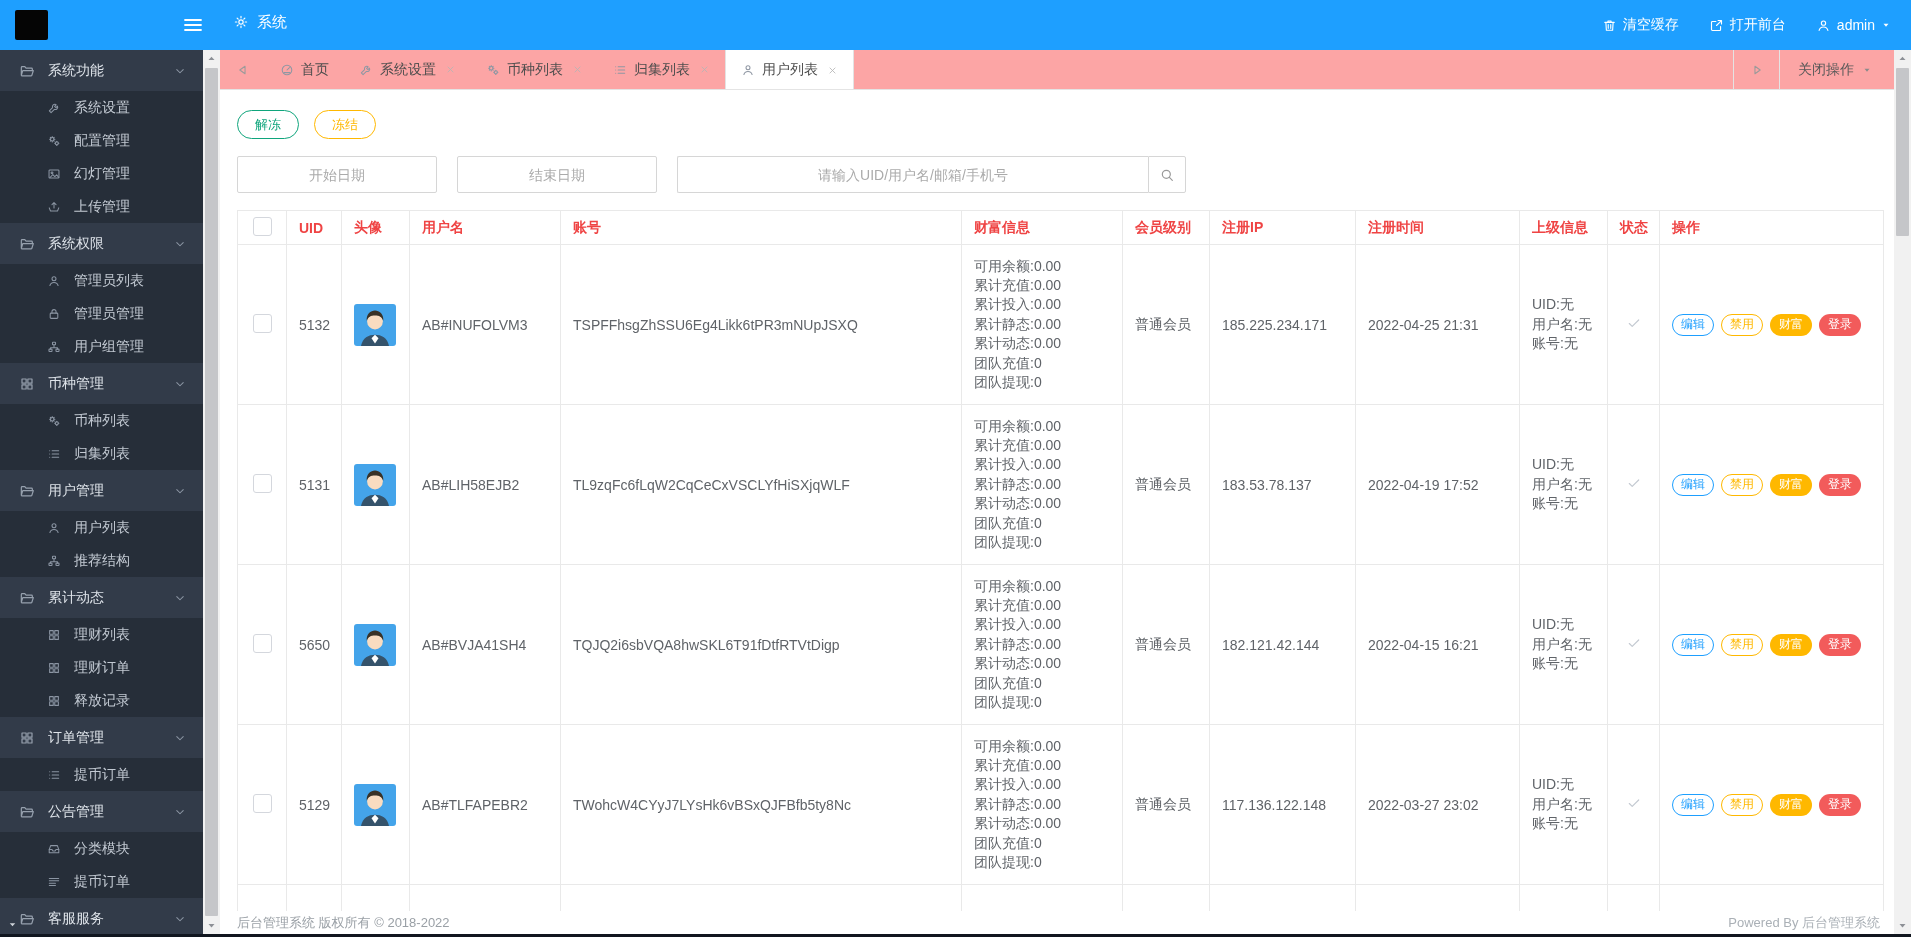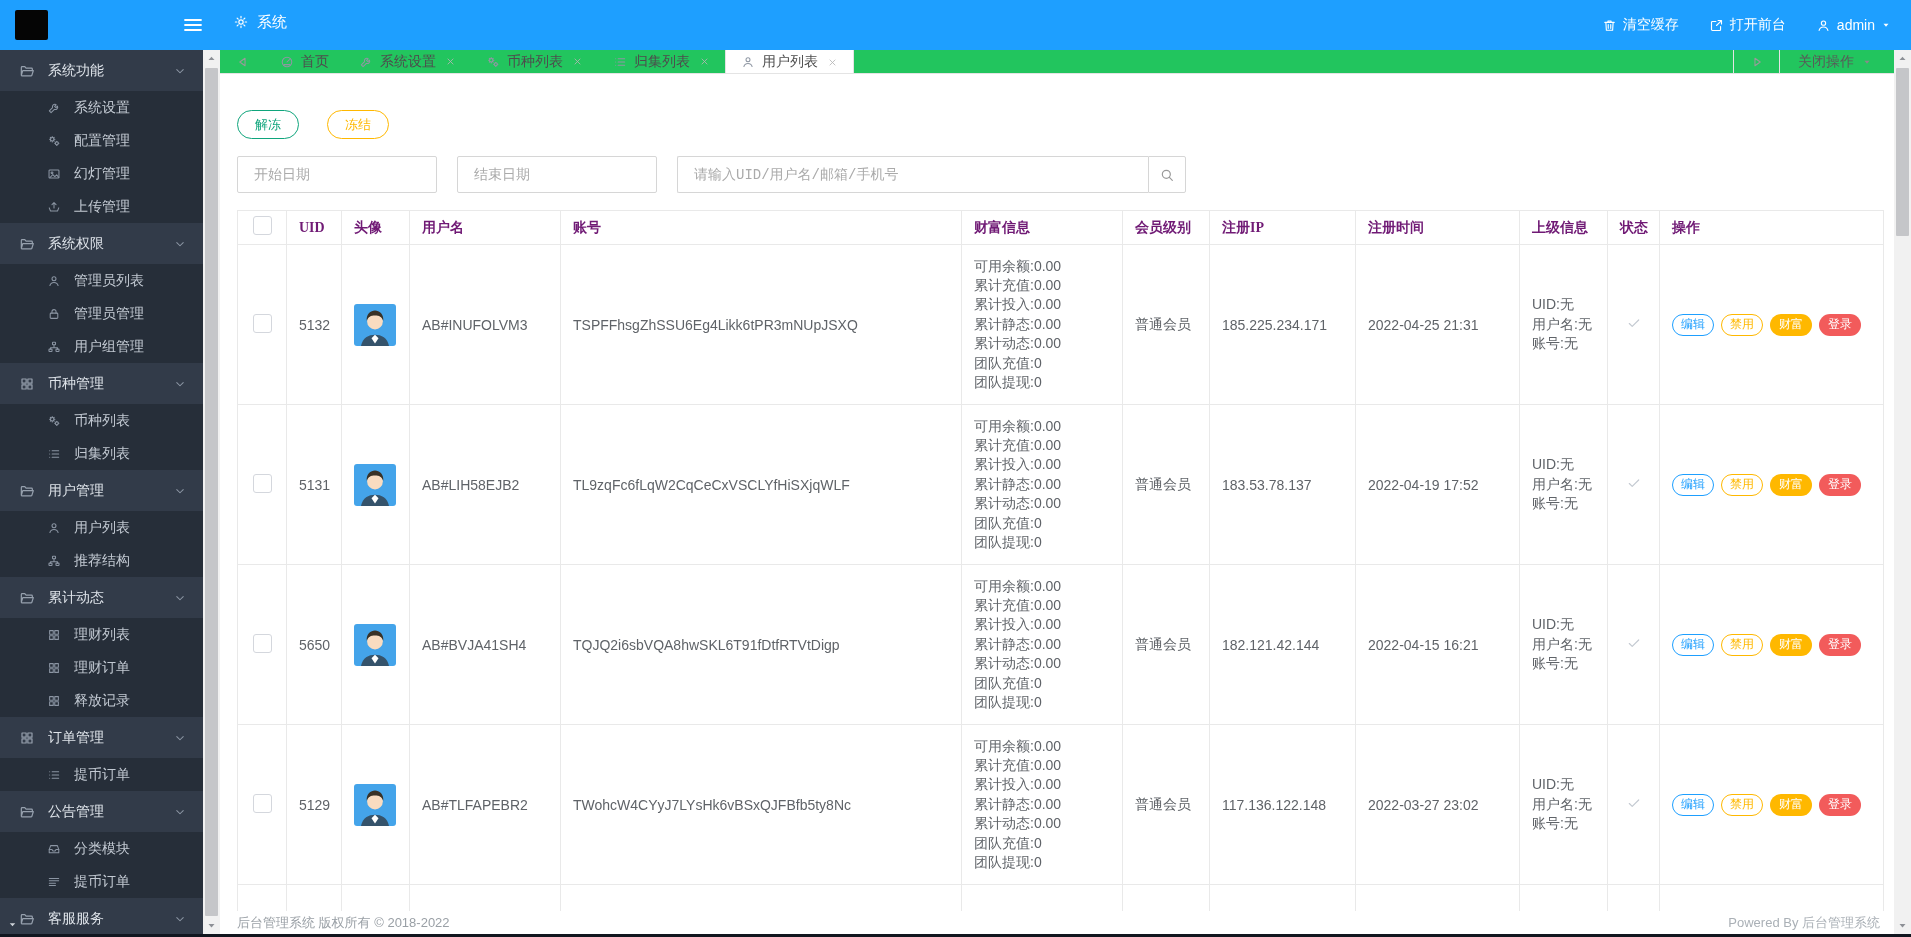--- a/index.html
+++ b/index.html
@@ -27,53 +27,53 @@
   .side-child .ic { color:#8b95a3; }
 
   
   .sb-track { position:absolute; background:#f1f1f1; z-index:20; }
   .sb-side { top:50px; left:203px; width:17px; bottom:3px; }
   .sb-main { top:50px; right:0; width:17px; bottom:3px; }
   .sb-arrow { position:absolute; left:0; width:17px; height:17px; display:flex; align-items:center; justify-content:center; color:#8d9096; }
   .sb-thumb { position:absolute; left:2px; width:13px; background:#c5c6c9; border-radius:1px; }
 
   
-  .tabbar { position:absolute; top:50px; left:220px; right:17px; height:24px; background:#22c55e;
+  .tabbar { position:absolute; top:50px; left:220px; right:17px; height:40px; background:#fca5a5;
     border-bottom:1px solid #e4e4e4; display:flex; align-items:stretch; z-index:5;text-align:center; }
   .tab-arrow { width:45px; display:flex; align-items:center; justify-content:center; color:#9a9a9a; cursor:pointer; }
   .tabs { display:flex; align-items:stretch; flex:1 1 auto; overflow:hidden; }
   .tab { display:flex; align-items:center; gap:7px; padding:0 15px; font-size:14px; color:#4d4d4d; cursor:pointer; position:relative; }
   .tab .ic { color:#8f97a3; }
   .tab .tab-x { color:#b5b5b5; margin-left:2px; }
   .tab.active { background:#fff; border-left:1px solid #e3e3e3; border-right:1px solid #e3e3e3; margin-bottom:-1px; }
   .tab-right { display:flex; align-items:center; border-left:1px solid #e4e4e4; }
   .close-ops { display:flex; align-items:center; gap:8px; padding:0 22px 0 18px; font-size:14px; color:#595959;
     border-left:1px solid #e4e4e4; cursor:pointer; height:100%; }
 
   
   .content { position:absolute; top:90px; left:220px; right:17px; bottom:26px; background:#fff; overflow:hidden; z-index:4; }
-  .toolbar { margin:20px 0 0 17px; display:flex; gap:28px; }
+  .toolbar { margin:20px 0 0 17px; display:flex; gap:15px; }
   .btn-big { height:29px; padding:0 17px; border-radius:15px; background:#fff; font-size:13px; cursor:pointer;
     display:inline-flex; align-items:center; }
   .btn-unfreeze { border:1px solid var(--green,#0FA57C); color:var(--green,#0FA57C); }
   .btn-freeze { border:1px solid var(--yellow,#FFB800); color:var(--yellow,#FFB800); }
   .filters { margin:17px 0 0 17px; display:flex; gap:20px; }
-  .inp { height:37px; border:1px solid #d6d6d6; border-radius:2px; padding:0 16px; font-size:14px; color:#666; outline:none;
-    font-family:Liberation Mono, monospace; }
+  .inp { height:37px; border:1px solid #d6d6d6; border-radius:2px; padding:0 28px; font-size:14px; color:#666; outline:none;
+    font-family:Liberation Sans, sans-serif;text-align:center; }
   .inp::placeholder { color:#aaaaaa; }
   .inp-start,.inp-end { width:200px; }
   .search-group { display:flex; }
   .inp-search { width:471px; border-right:none; border-radius:2px 0 0 2px; }
   .search-btn { width:38px; height:37px; border:1px solid #d6d6d6; background:#fff; border-radius:0 2px 2px 0;
     display:flex; align-items:center; justify-content:center; color:#9a9a9a; cursor:pointer; }
 
   
   table.user-table { margin:17px 0 0 17px; border-collapse:collapse; table-layout:fixed; width:1646px; font-size:14px; }
   .user-table th, .user-table td { border:1px solid #e9e9e9; padding:0 12px; text-align:left; }
-  .user-table th { height:34px; font-weight:bold; color:#701a75; white-space:nowrap;font-family:Liberation Serif, serif; }
+  .user-table th { height:34px; font-weight:bold; color:#ef4444; white-space:nowrap; }
   .user-table td { height:160px; color:#5f6368; vertical-align:middle; }
   td.c, th.c { text-align:center; padding:0; }
   .chkbox { width:19px; height:19px; border:1px solid #d4d7dd; border-radius:3px; background:#fff; display:inline-block; cursor:pointer; }
   .avatar { width:42px; height:42px; border-radius:3px; overflow:hidden; display:inline-block; vertical-align:middle; }
   .multi { line-height:19.4px; font-size:14px; padding:8px 0; }
   .status-ic { color:#c4cad2; }
   .acts { display:flex; gap:7px; flex-wrap:nowrap; }
   .pill { height:22px; padding:0 8px; border-radius:11px; font-size:12px; display:inline-flex; align-items:center;
     background:#fff; border:1px solid transparent; cursor:pointer; white-space:nowrap; }
   .pill.outline-blue { border-color:var(--accent,#1E9FFF); color:var(--accent,#1E9FFF);text-align:center; }

